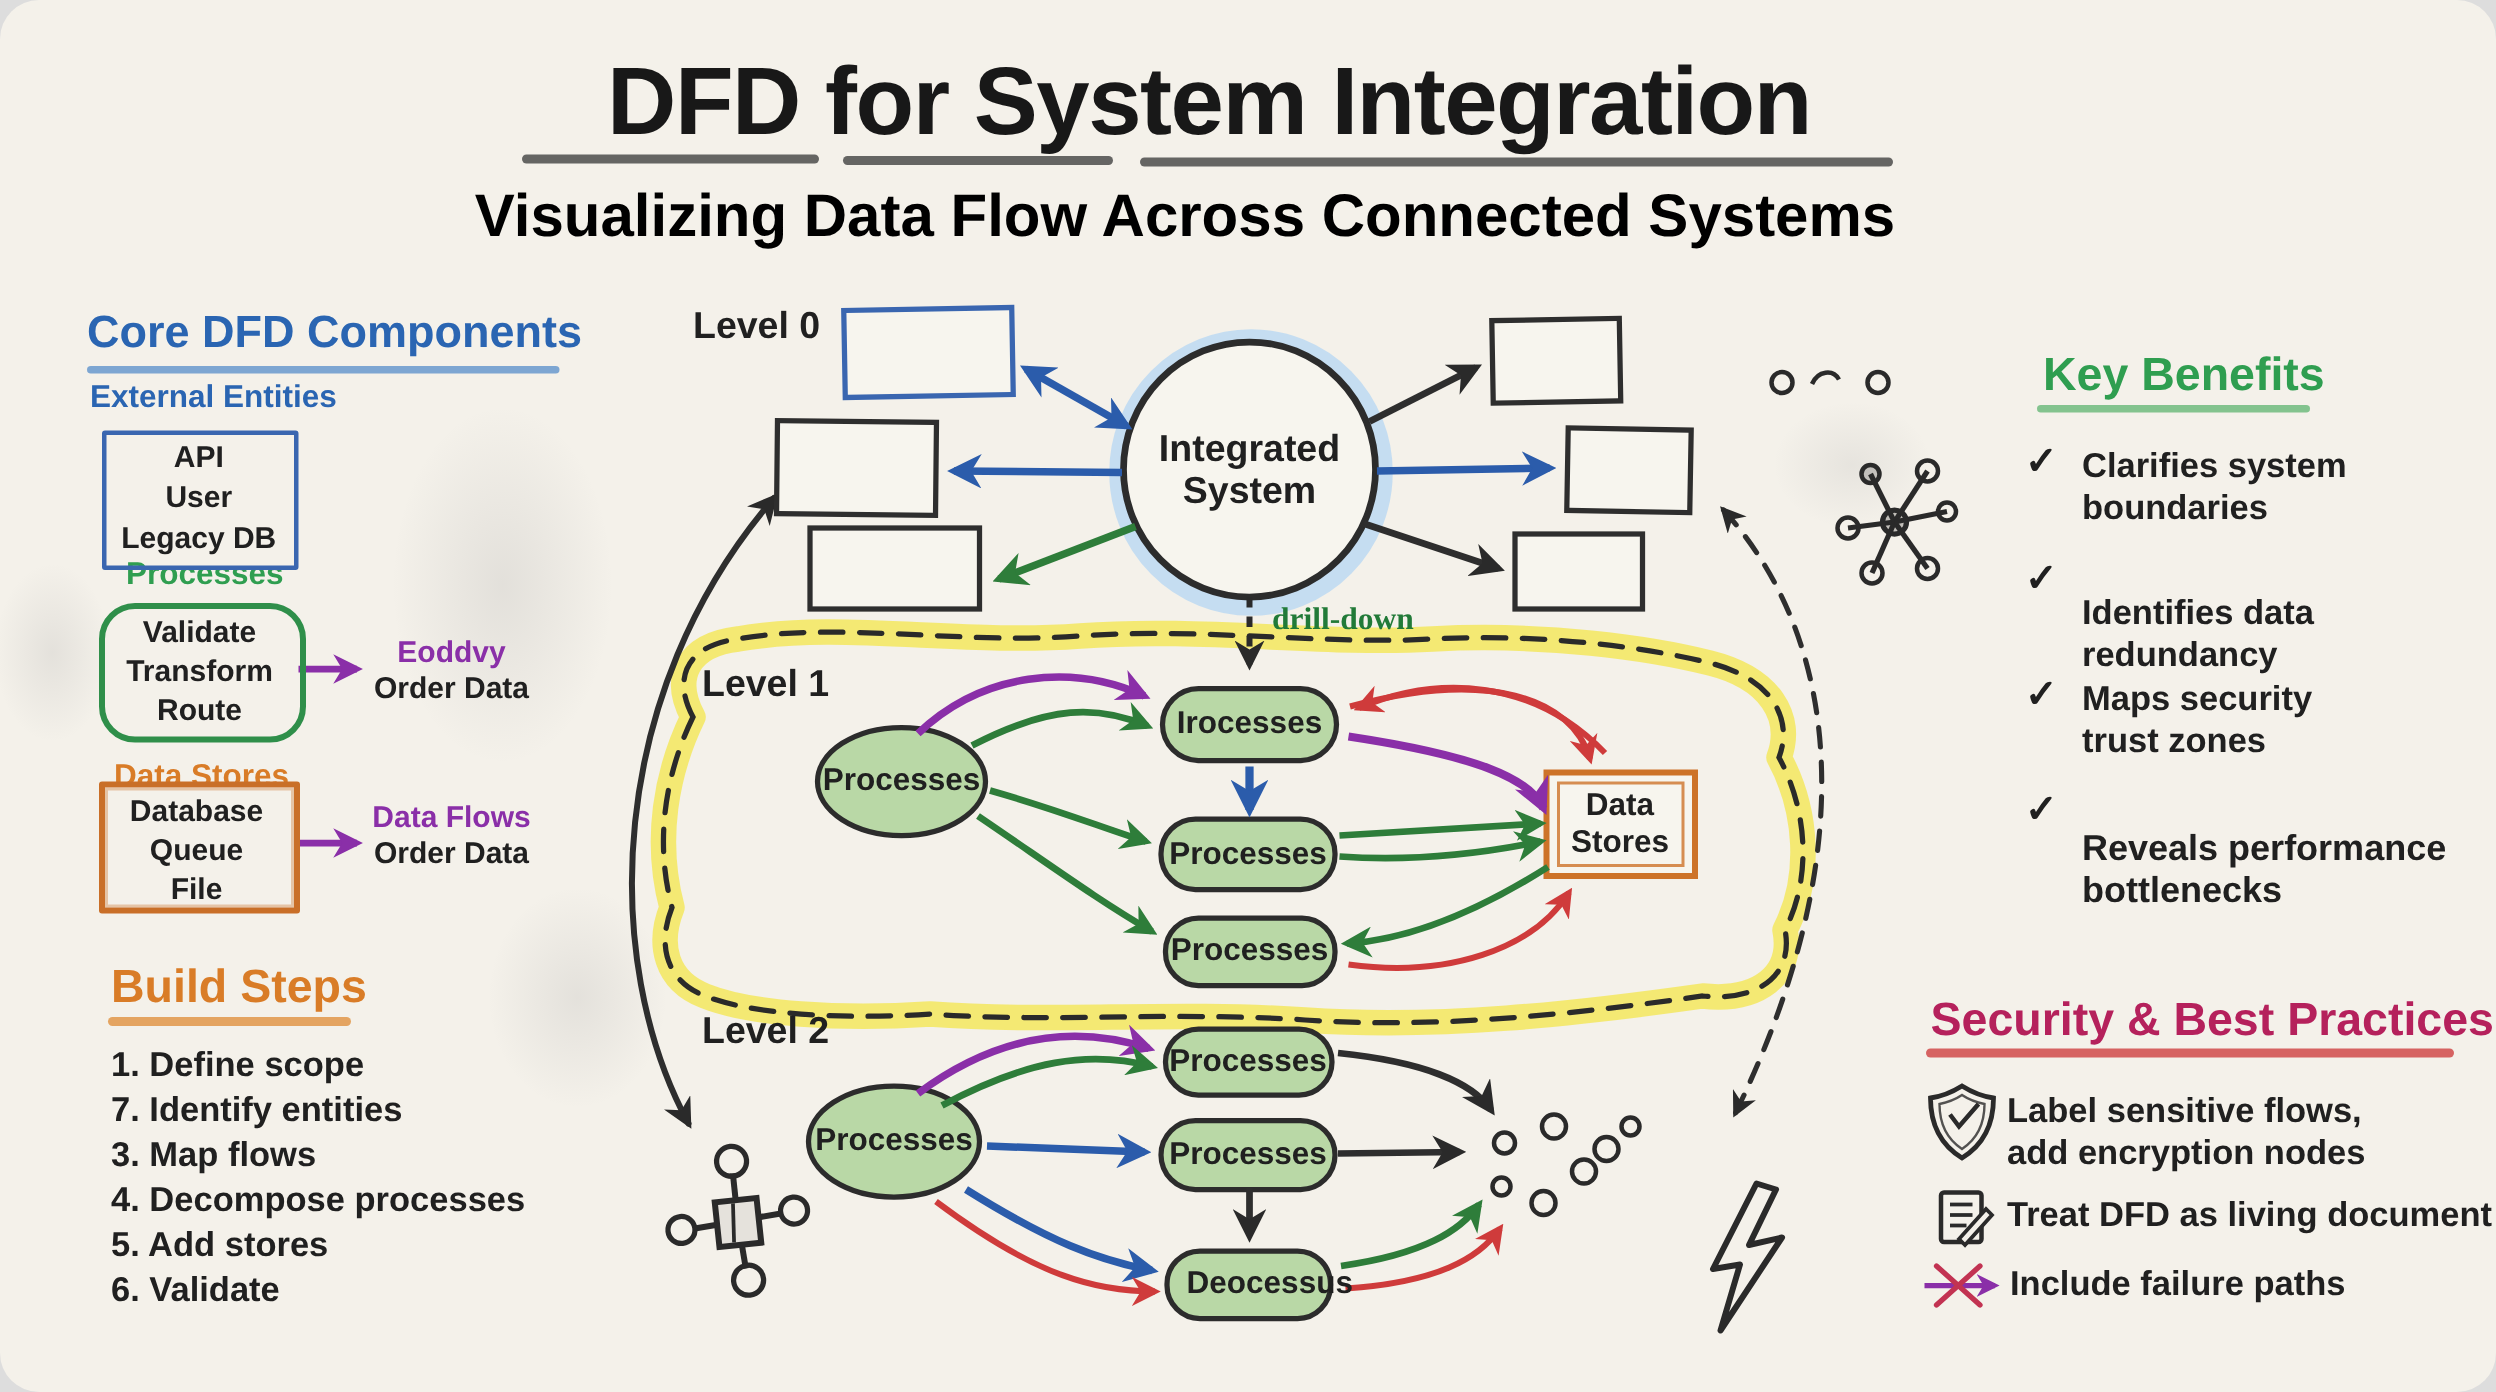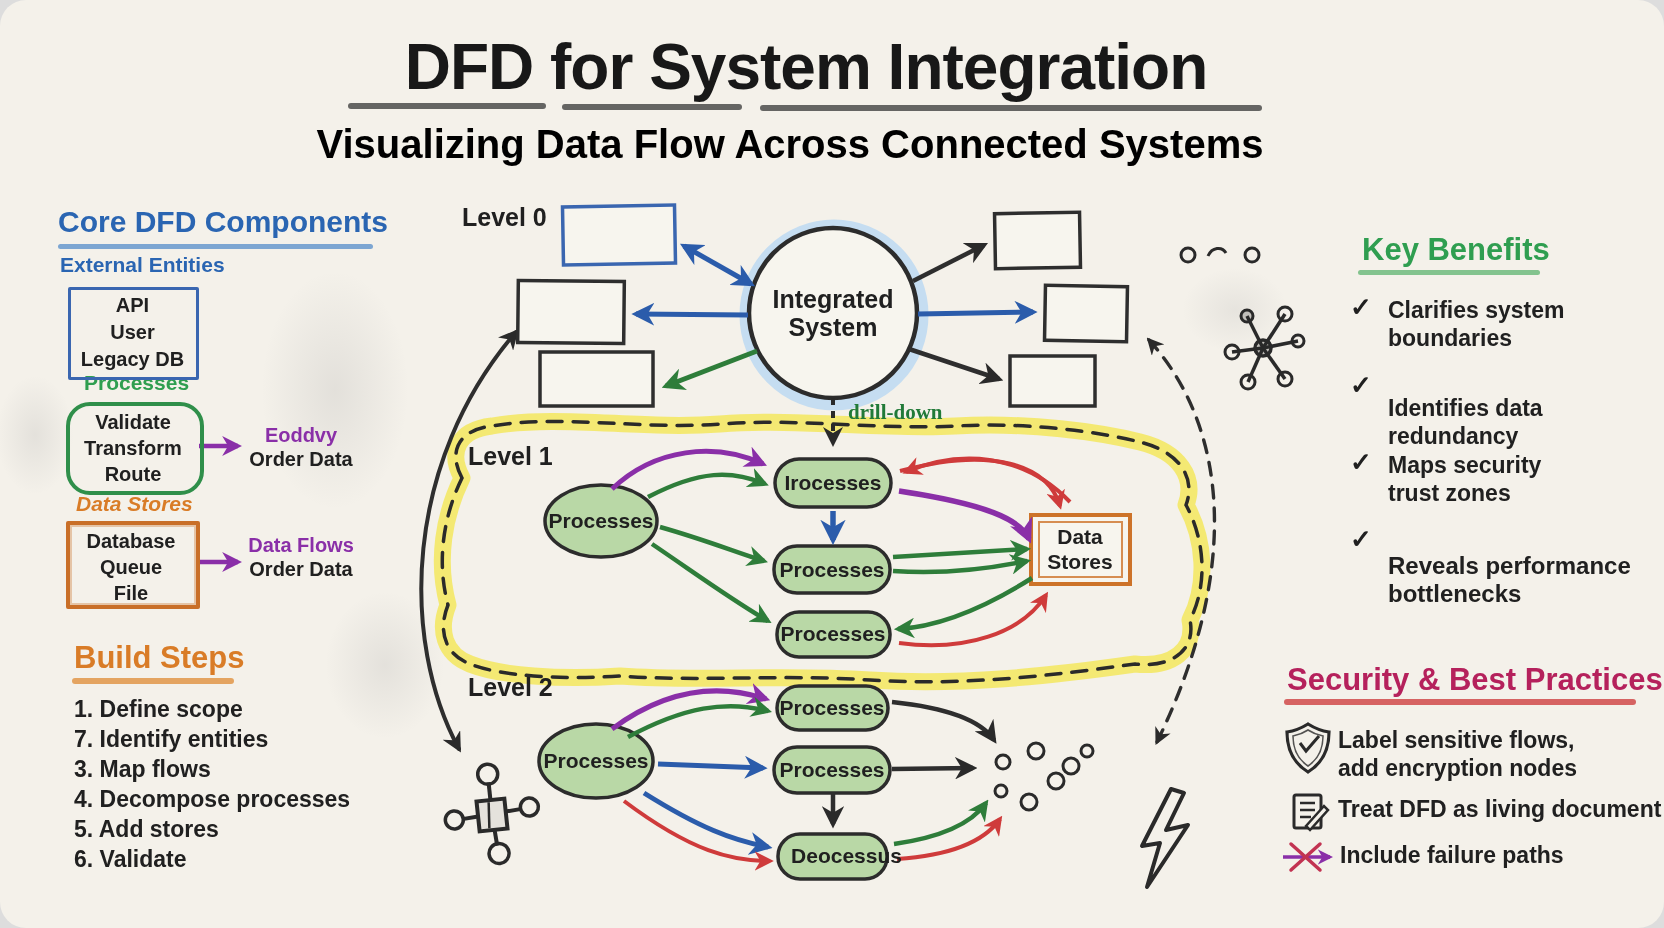--- a/index.html
+++ b/index.html
@@ -214,21 +214,21 @@
   <div class="t stack" style="left:68px;top:409px;width:130px;text-align:center;font-size:20px;line-height:26px;">
     <span>Validate</span>
     <span>Transform</span>
     <span>Route</span>
   </div>
   <div class="t stack" style="left:235px;top:423px;width:132px;text-align:center;font-size:20px;line-height:24px;">
     <span style="color:#8a2fa8;">Eoddvy</span>
     <span>Order Data</span>
   </div>
 
-  <div class="t" style="left:76px;top:492px;font-size:21px;color:#d97c27;font-style:italic;">Data Stores</div>
+  <div class="t" style="left:76px;top:506px;font-size:21px;color:#d97c27;">Data Stores</div>
   <div class="t stack" style="left:68px;top:528px;width:126px;text-align:center;font-size:20px;line-height:26px;">
     <span>Database</span>
     <span>Queue</span>
     <span>File</span>
   </div>
   <div class="t stack" style="left:235px;top:533px;width:132px;text-align:center;font-size:20px;line-height:24px;">
     <span style="color:#8a2fa8;">Data Flows</span>
     <span>Order Data</span>
   </div>
 

